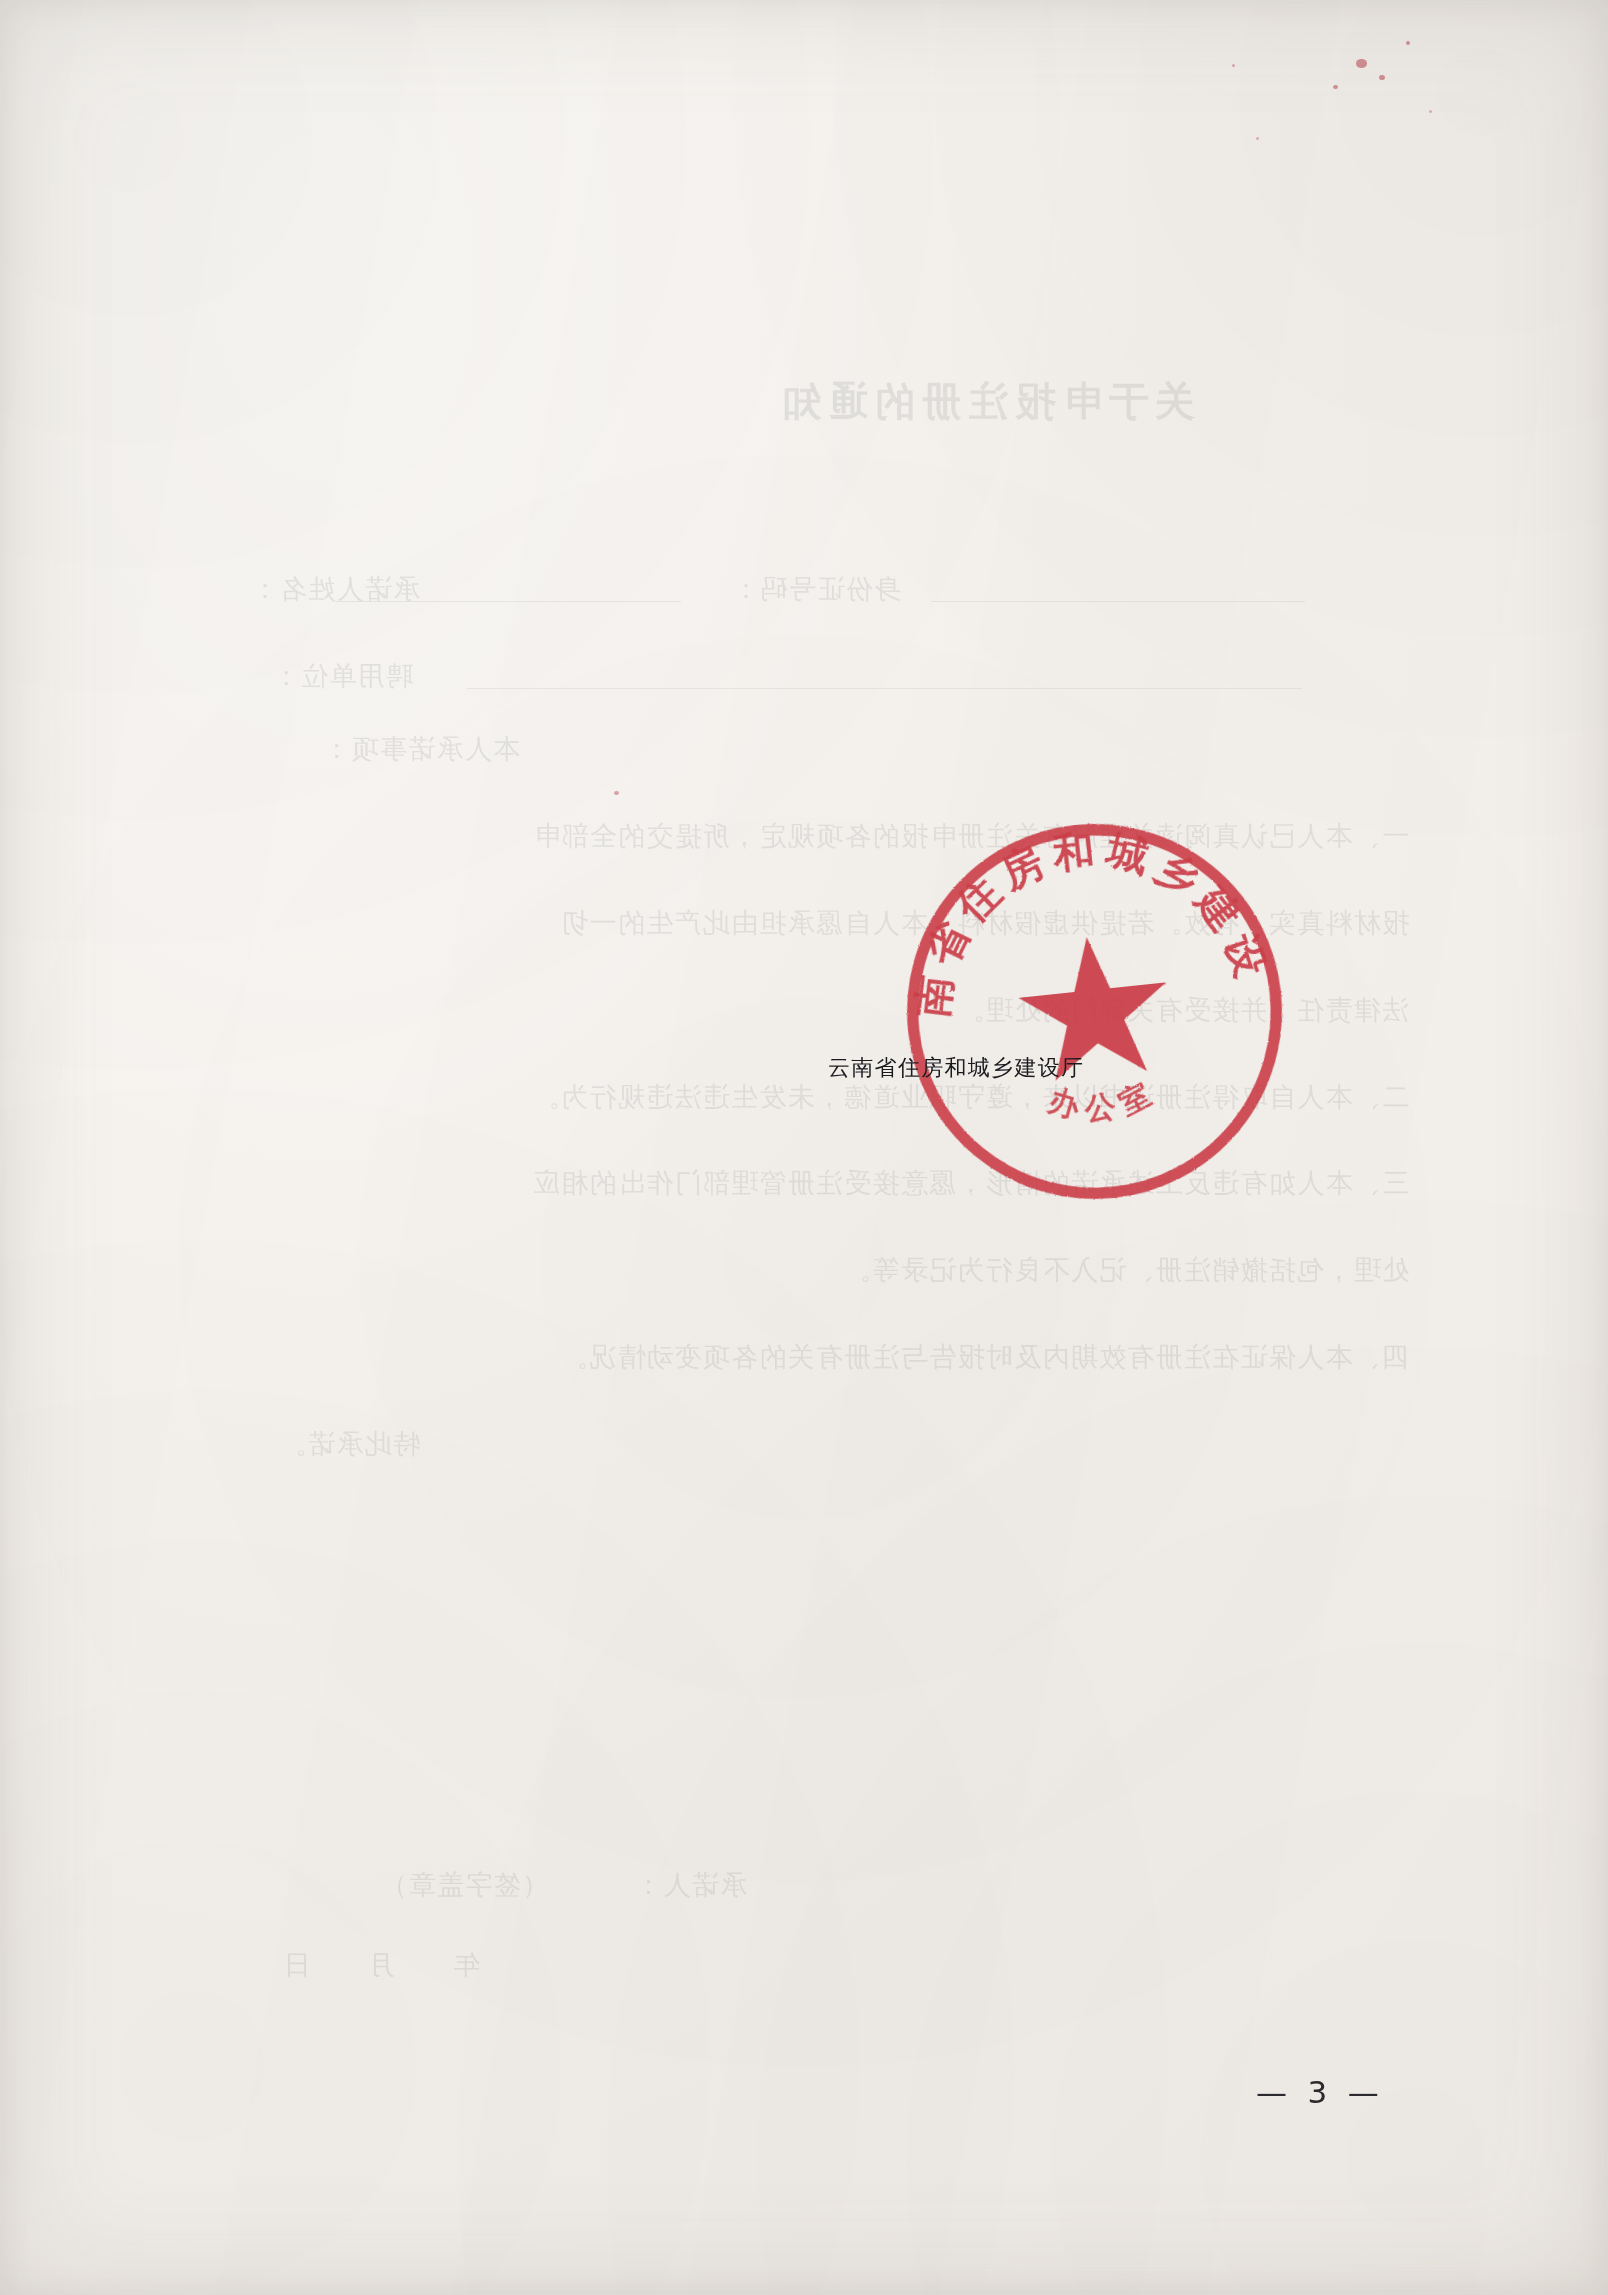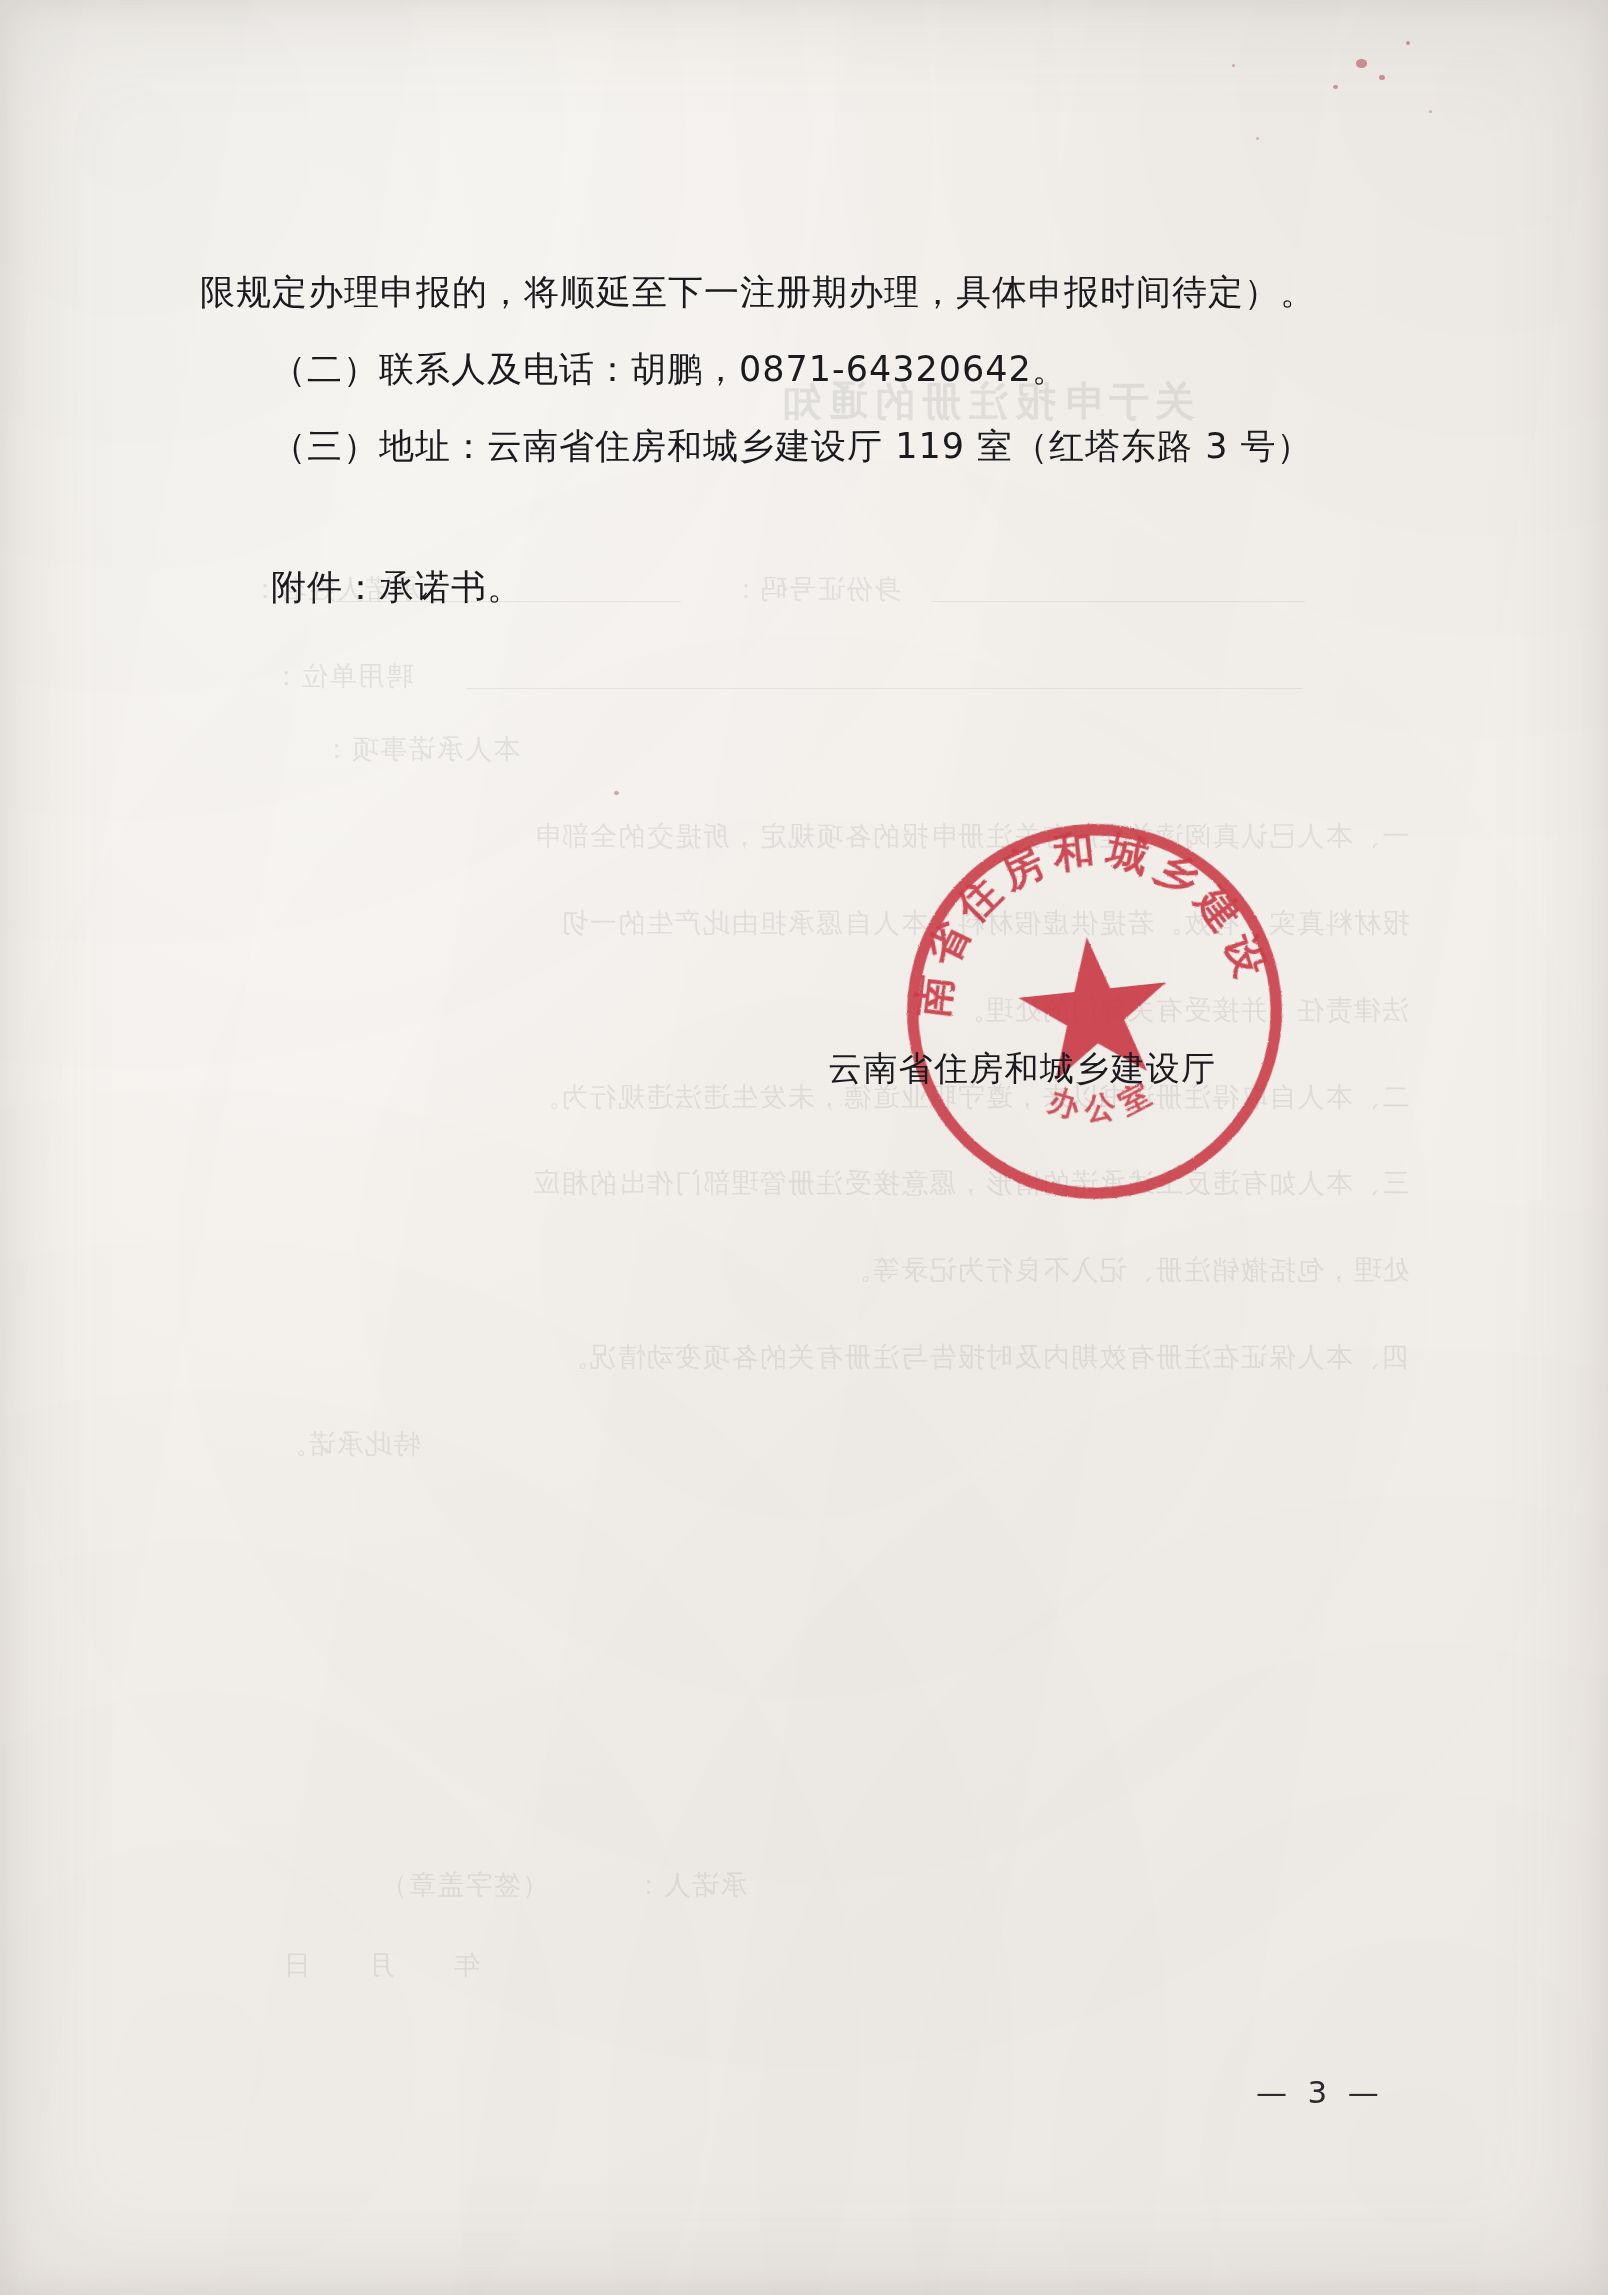--- a/index.html
+++ b/index.html
@@ -92,21 +92,21 @@
   .doc-text .indent { text-indent: 71px; }
   .doc-text .gap-top { margin-top: 64px; }
   .doc-text .attach { text-indent: 71px; }
 
   
   .sign-block {
     position: absolute;
     left: 828px;
     top: 1032px;
     color: #1b1b1f;
-    font-size: 34px;
+    font-size: 22px;
     line-height: 72px;
     letter-spacing: 1.3px;
   }
   .sign-block .line2 { letter-spacing: 2px; }
 
   
   .seal {
     position: absolute;
     left: 894px;
     top: 811px;
@@ -162,26 +162,20 @@
 
   <div class="speck" style="left:1356px; top:59px; width:10.7px; height:8.7px;"></div>
   <div class="speck" style="left:1379px; top:75px; width:6px; height:5.3px;"></div>
   <div class="speck" style="left:1333px; top:85px; width:4.7px; height:4px;"></div>
   <div class="speck" style="left:1406px; top:41px; width:4px; height:4px;"></div>
   <div class="speck" style="left:1232px; top:64px; width:3.3px; height:3.3px; opacity:0.4;"></div>
   <div class="speck" style="left:1256px; top:137px; width:3.3px; height:3.3px; opacity:0.35;"></div>
   <div class="speck" style="left:1429px; top:110px; width:3.3px; height:3.3px; opacity:0.35;"></div>
   <div class="speck" style="left:614px; top:791px; width:4.7px; height:4px; opacity:0.45;"></div>
 
-  <div class="doc-text">
-    <p class="para">限规定办理申报的，将顺延至下一注册期办理，具体申报时间待定）。</p>
-    <p class="para indent">（二）联系人及电话：胡鹏，0871-64320642。</p>
-    <p class="para indent">（三）地址：云南省住房和城乡建设厅 119 室（红塔东路 3 号）</p>
-    <p class="para attach gap-top">附件：承诺书。</p>
-  </div>
 
   <svg class="seal" viewBox="0 0 600 600">
     <defs>
       <path id="sealTopArc" d="M 80,300 A 220,220 0 0 1 520,300"></path>
       <path id="sealBottomArc" d="M 140,300 A 160,160 0 0 0 460,300"></path>
       <filter id="inkRough" x="-20%" y="-20%" width="140%" height="140%">
         <feTurbulence type="fractalNoise" baseFrequency="0.9" numOctaves="3" result="n"></feTurbulence>
         <feDisplacementMap in="SourceGraphic" in2="n" scale="3" xChannelSelector="R" yChannelSelector="G"></feDisplacementMap>
       </filter>
     </defs>

